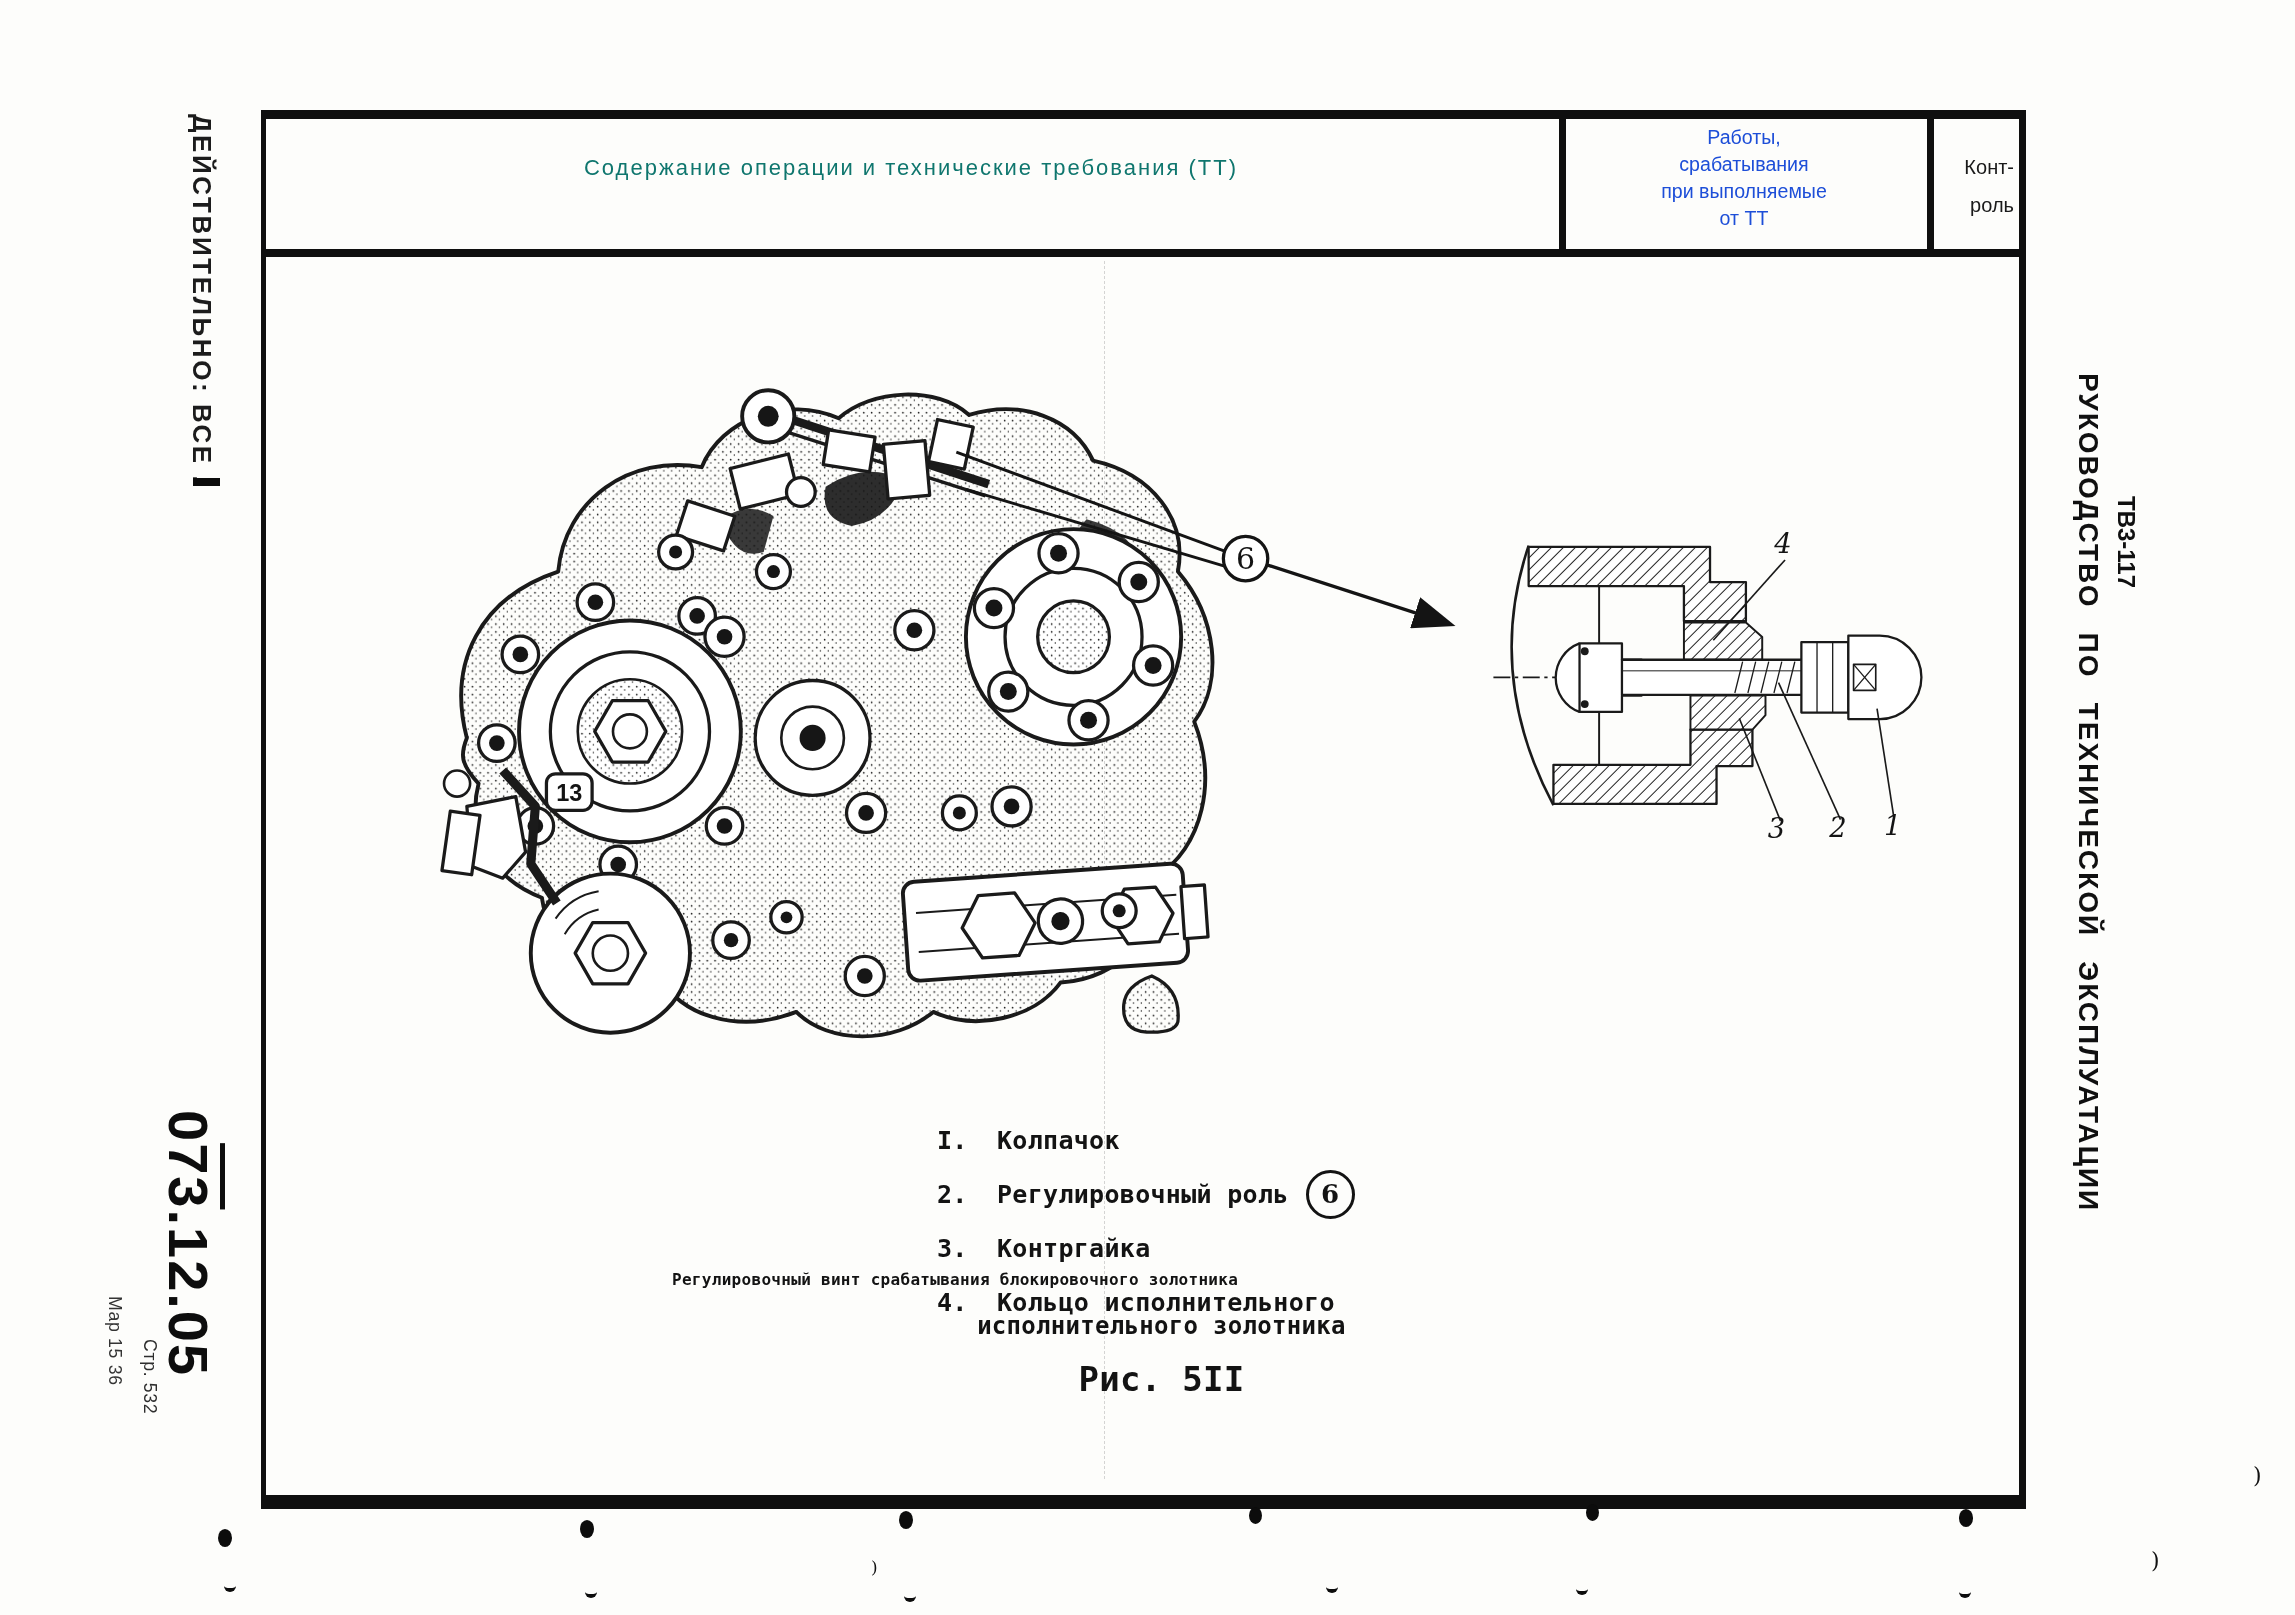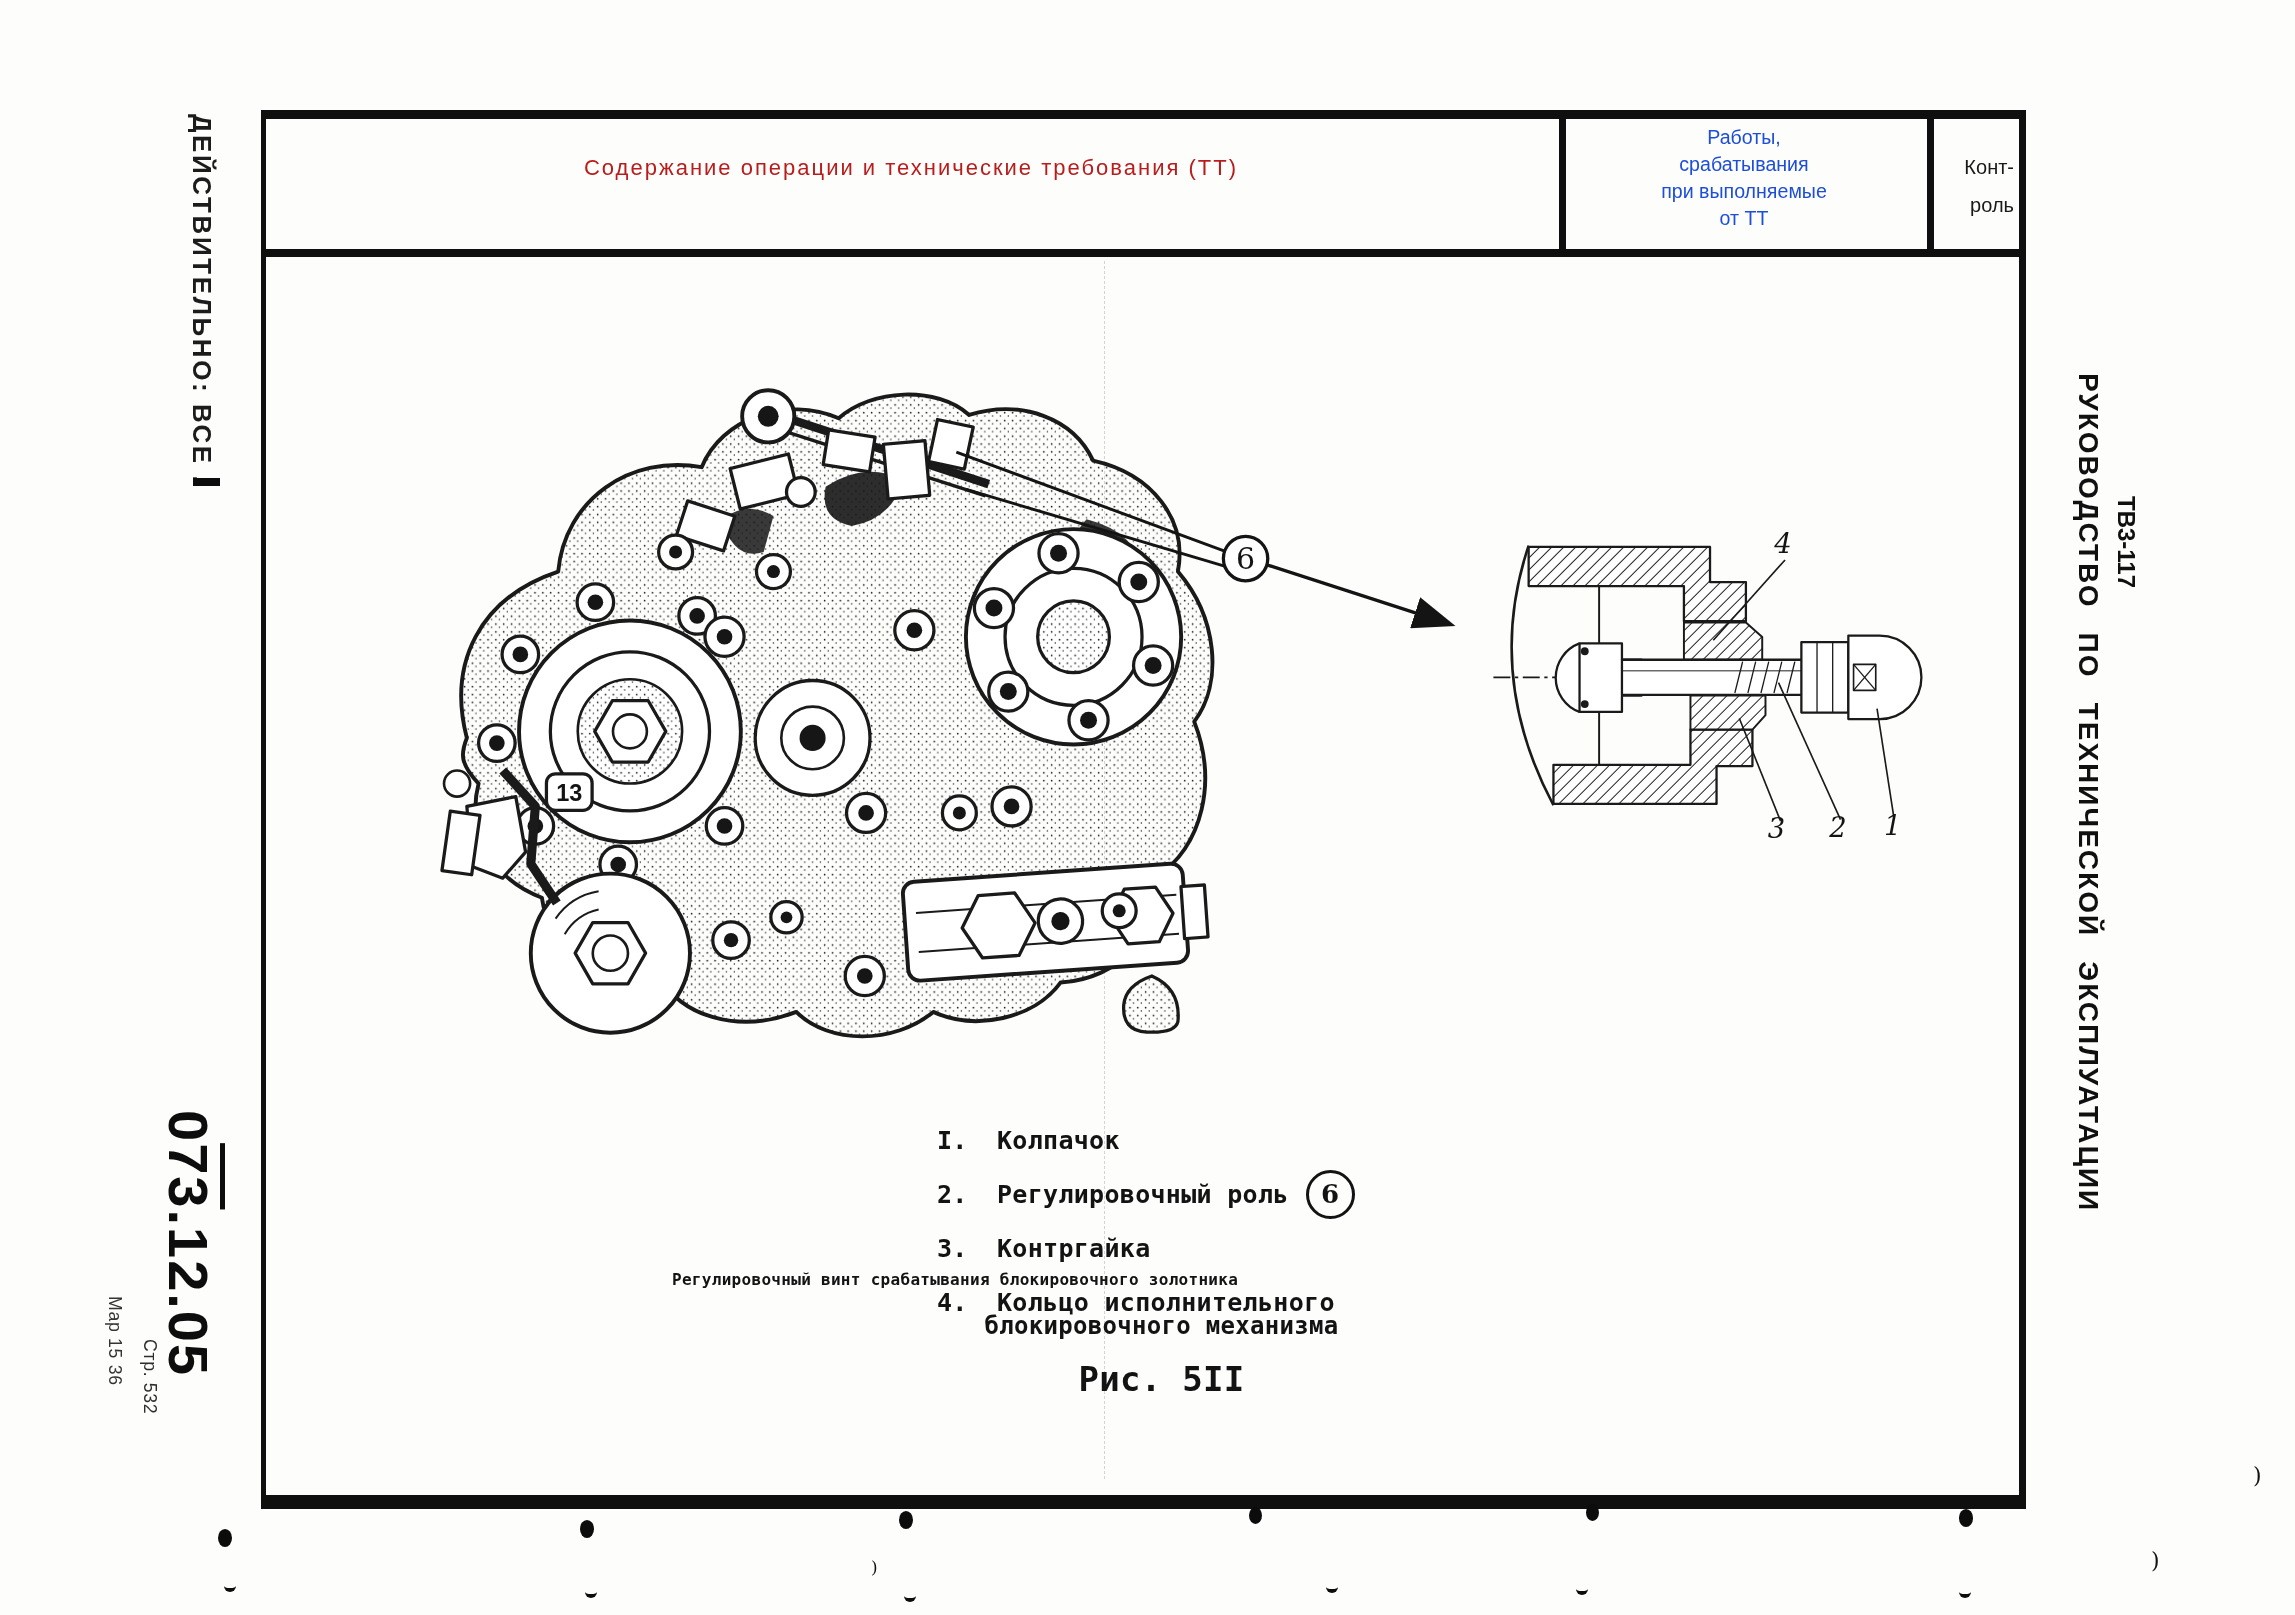--- a/index.html
+++ b/index.html
@@ -7,21 +7,21 @@
         font-family:"Liberation Sans",sans-serif;color:#141414;}
   .abs{position:absolute;}
   
   .frame{left:261px;top:110px;width:1753px;height:1376px;
          border-top:9.8px solid #0f0f0f;border-left:5.9px solid #0f0f0f;
          border-right:7.8px solid #0f0f0f;border-bottom:14.4px solid #0f0f0f;}
   .hdr-bottom{left:261px;top:249px;width:1761px;height:7.8px;background:#0f0f0f;}
   .vdiv{background:#0f0f0f;width:6.5px;}
   
   .h-ops{left:268px;top:155px;width:1286px;text-align:center;font-size:22px;
-         letter-spacing:2px;color:#b91c1c;}
+         letter-spacing:2px;color:#0f766e;}
   .h-works{left:1565px;top:124px;width:358px;text-align:center;font-size:19.6px;line-height:27px;color:#1d4ed8;}
   .h-ctrl{left:1933px;top:148px;width:81px;text-align:right;font-size:20px;line-height:38px;color:#1a1a1a;}
   
   .tw{font-family:"DejaVu Sans Mono",monospace;font-weight:bold;color:#131313;letter-spacing:0.3px;}
   .plist{left:937px;top:1113px;}
   .pl-line{display:flex;align-items:center;height:54px;font-size:25px;}
   .pl-num{width:60px;}
   .circ6{display:inline-flex;align-items:center;justify-content:center;width:43px;height:43px;
          border:3.3px solid #131313;border-radius:50%;margin-left:17px;font-size:26px;
          font-family:"DejaVu Serif",serif;font-weight:bold;}
@@ -295,21 +295,21 @@
       <span class="pl-num">3.</span>
       <span>Контргайка</span>
     </div>
     <div class="pl-line">
       <span class="pl-num">4.</span>
       <span>Кольцо исполнительного</span>
     </div>
   </div>
 
   <div class="abs cap1 tw">Регулировочный винт срабатывания блокировочного золотника</div>
-  <div class="abs cap2 tw">блокировочного механизма</div>
+  <div class="abs cap2 tw">исполнительного золотника</div>
   <div class="abs figref tw">Рис. 5II</div>
 
   <div class="abs m-valid rot">ДЕЙСТВИТЕЛЬНО: ВСЕ .</div>
   <div class="abs m-code rot"><span>0</span><span class="ovl">73</span><span>.12.05</span></div>
   <div class="abs m-page rot">Стр. 532</div>
   <div class="abs m-date rot">Мар 15 36</div>
   <div class="abs m-model rot">ТВ3-117</div>
   <div class="abs m-title rot">РУКОВОДСТВО ПО ТЕХНИЧЕСКОЙ ЭКСПЛУАТАЦИИ</div>
 
   <div class="abs dash" style="left:193px;top:478px;width:27.4px;height:7.8px;"></div>

